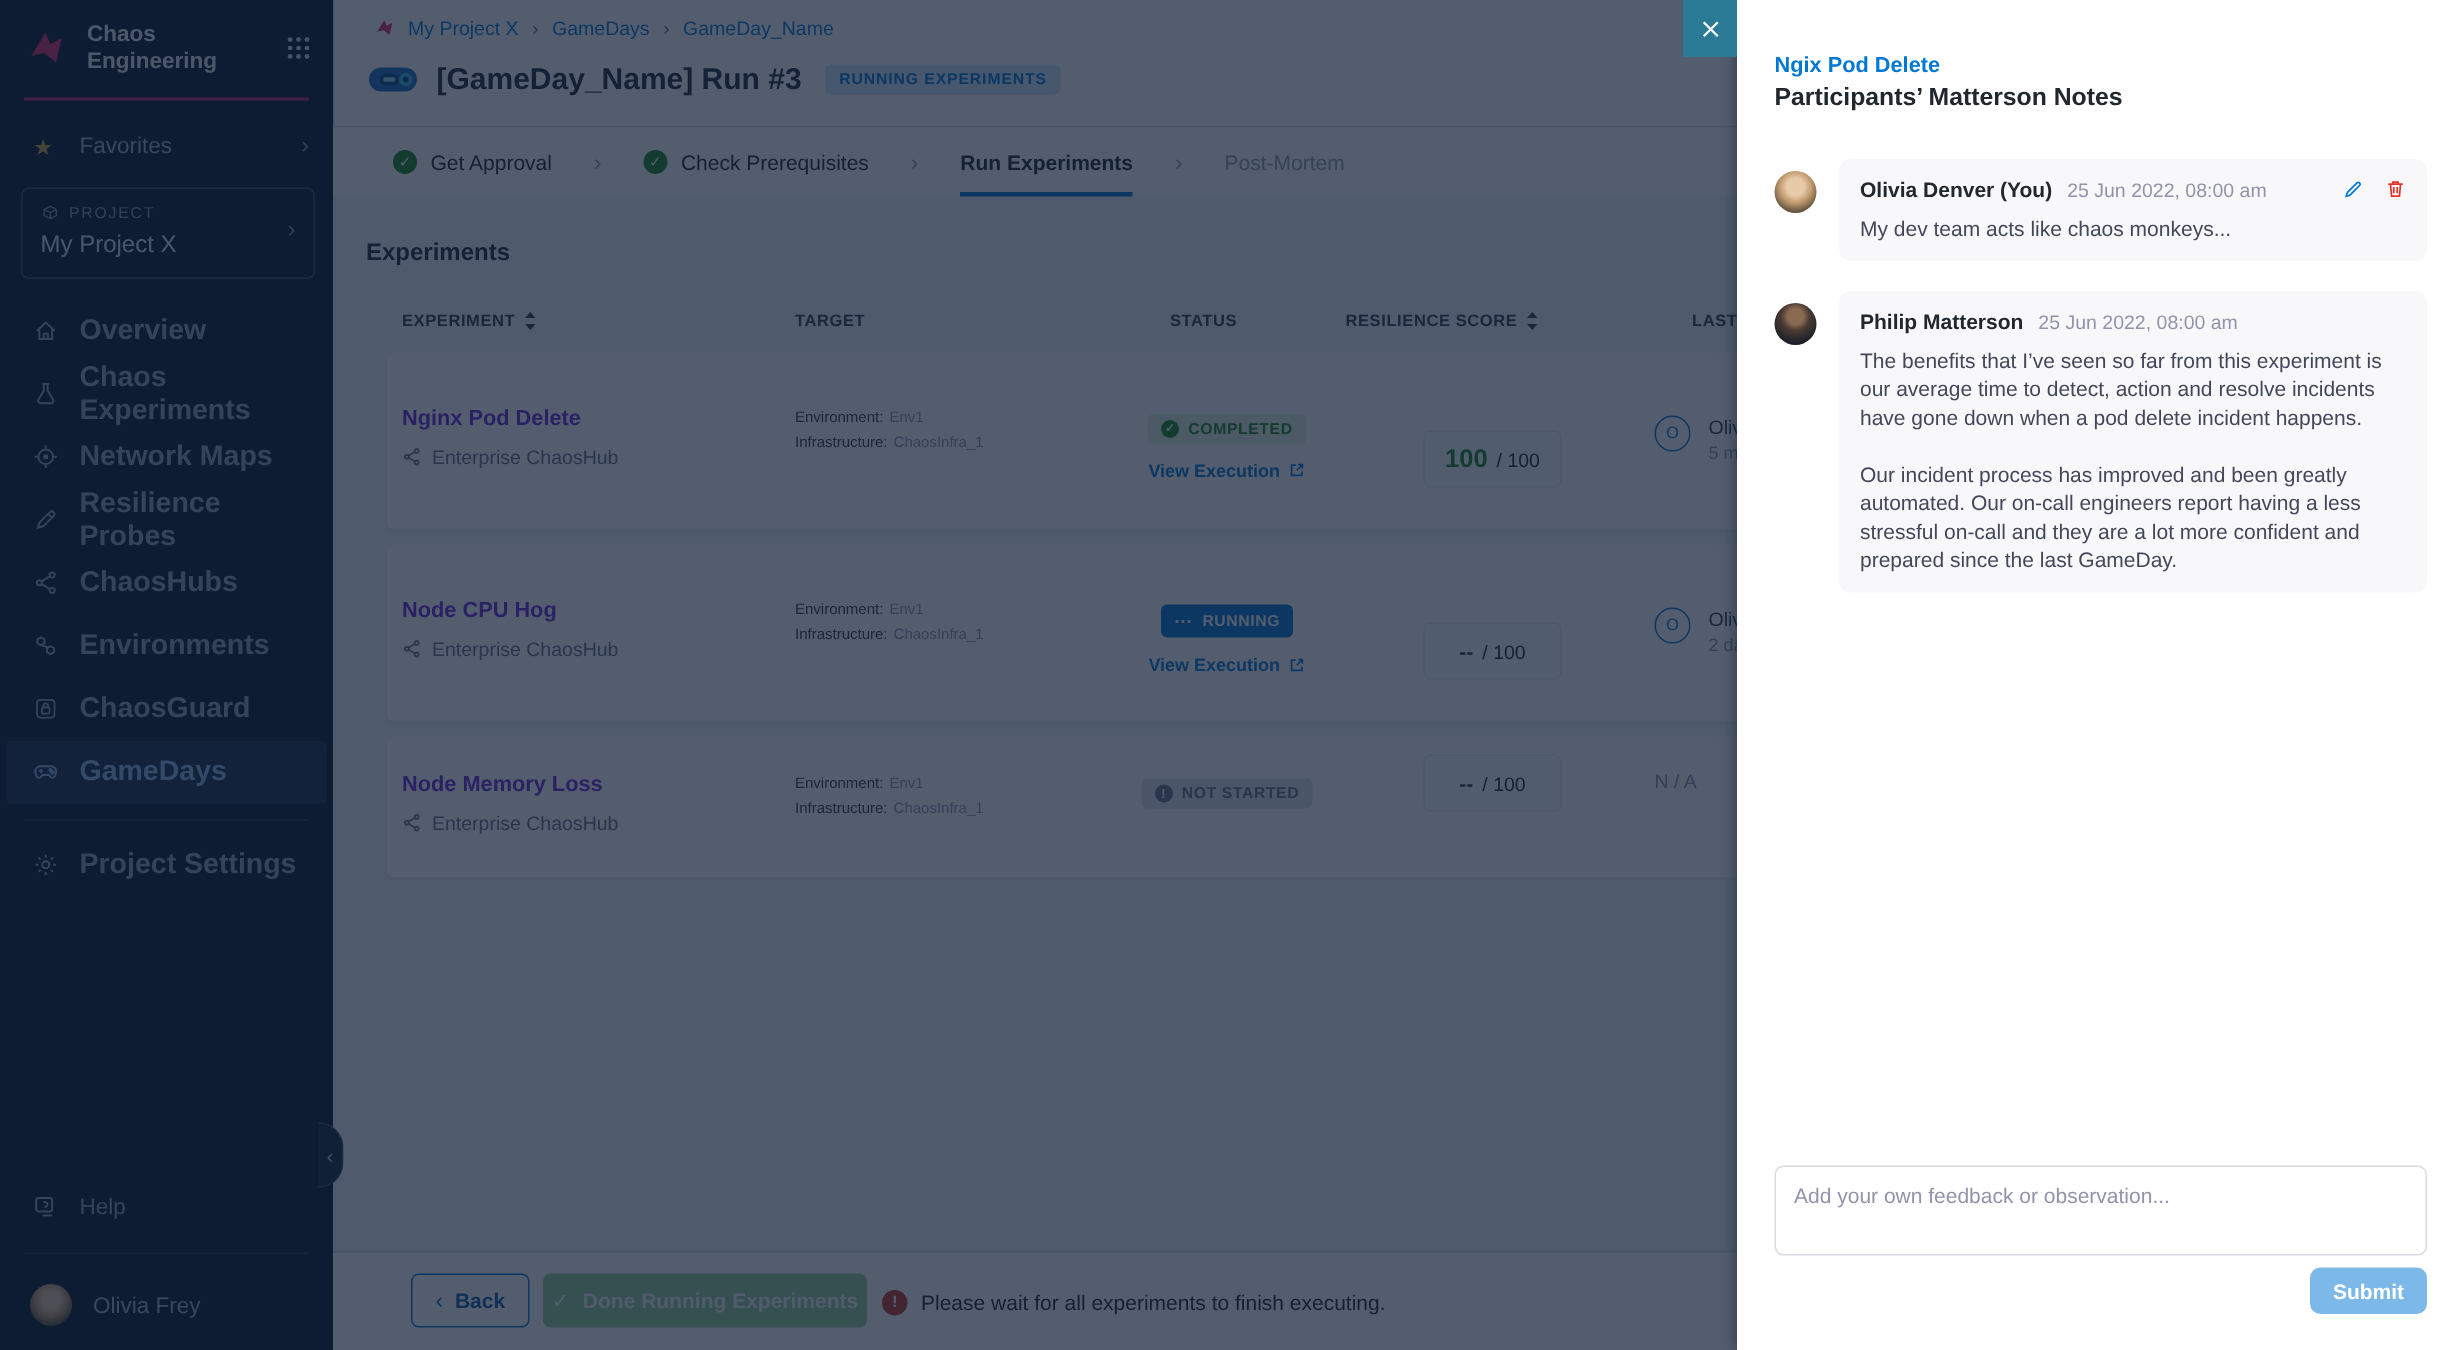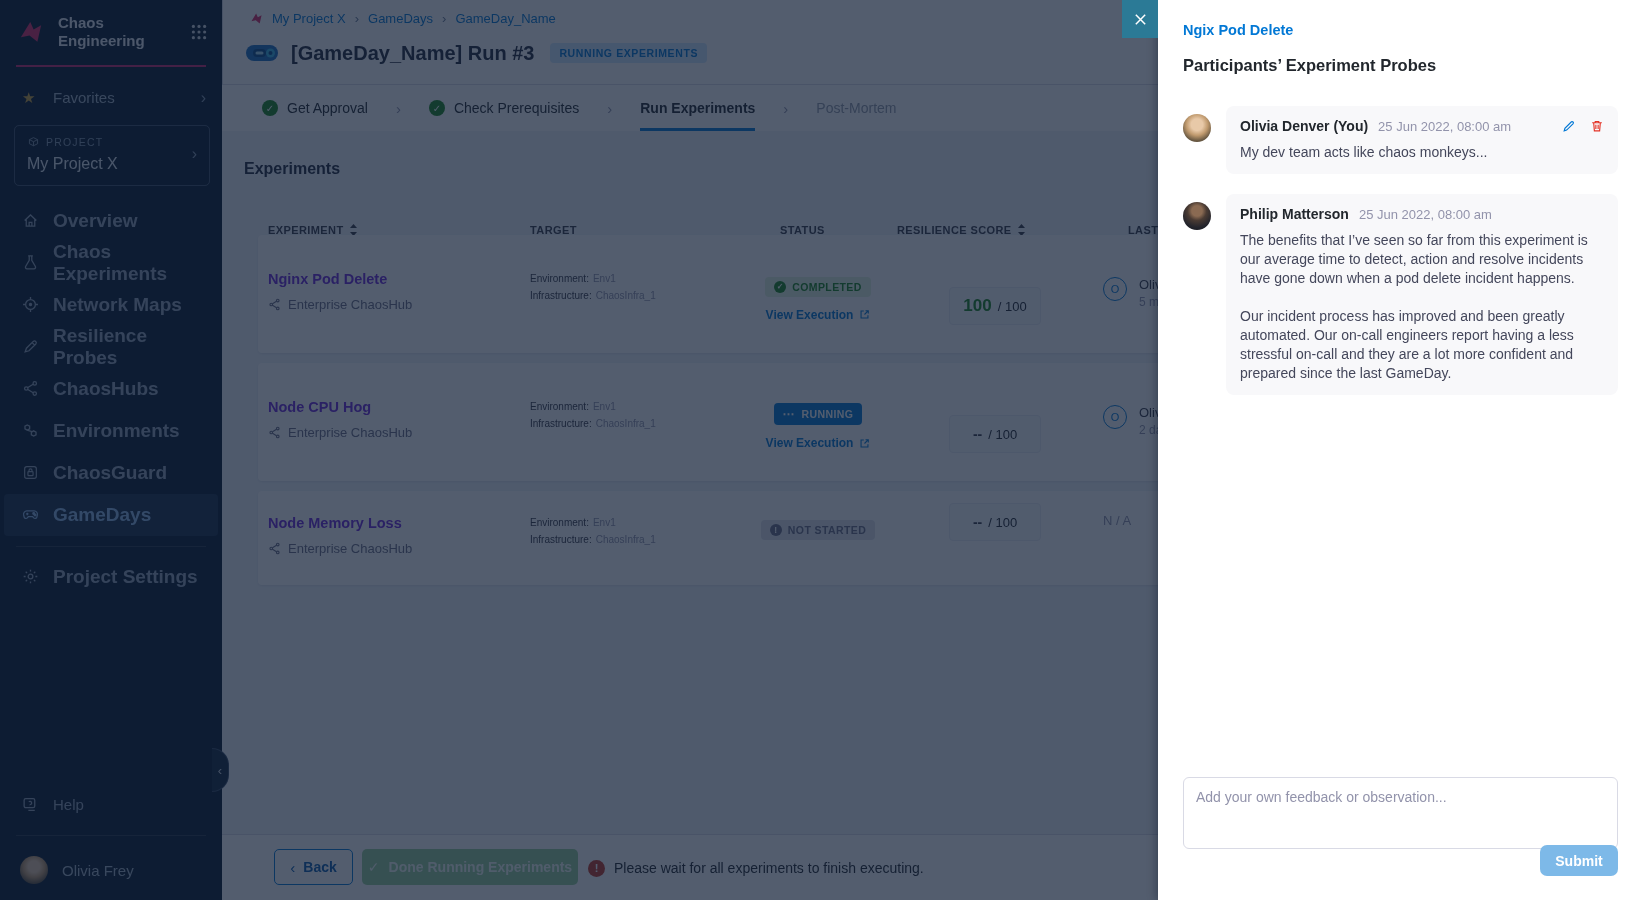--- a/index.html
+++ b/index.html
@@ -63,21 +63,21 @@
     letter-spacing:.6px; padding:4px 9px; border-radius:4px;
   }
   .stepper { position:absolute; left:0; top:85px; right:0; height:46px; background:#fff; display:flex; align-items:center; padding-left:40px; }
   .step { display:flex; align-items:center; position:relative; height:46px; font-size:14px; color:#22272d; }
   .step-check { width:16px; height:16px; border-radius:50%; background:#1b841d; color:#fff; font-size:10px; display:flex; align-items:center; justify-content:center; margin-right:9px; }
   .step.active { font-weight:bold; }
   .step.active::after { content:""; position:absolute; left:0; right:0; bottom:0; height:3px; background:#0278d5; }
   .step.upcoming { color:#9299a8; }
   .step-sep { color:#9293ab; font-size:15px; margin:0 28px; }
   .section-title { position:absolute; left:22px; top:160px; font-size:16px; font-weight:bold; color:#22283a; }
-  .thead { position:absolute; top:224px; font-size:11px; font-weight:bold; color:#383946; letter-spacing:.4px; display:flex; align-items:flex-end; }
+  .thead { position:absolute; top:208px; font-size:11px; font-weight:bold; color:#383946; letter-spacing:.4px; display:flex; align-items:flex-end; }
   .sort-icon { width:9px; height:12px; margin-left:5px; color:#383946; }
   .card {
     position:absolute; left:36px; width:1240px; background:#fff; border-radius:4px;
     box-shadow:0 1px 2px rgba(30,40,60,.08);
   }
   .cell { position:absolute; }
   .exp-name { font-size:14.5px; font-weight:bold; color:#6d28d9; }
   .hub-line { display:flex; align-items:center; color:#6b6d85; font-size:13px; }
   .hub-line svg { width:13px; height:13px; margin-right:7px; }
   .kv { font-size:10px; color:#383946; }
@@ -122,36 +122,36 @@
   .warn-text { font-size:14px; color:#22272d; margin-left:9px; }
   
   .dim-overlay { position:absolute; left:0; top:0; width:1158px; height:900px; background:rgba(16,30,54,.72); z-index:10; }
   .drawer { position:absolute; left:1158px; top:0; width:484px; height:900px; background:#fff; z-index:20; box-shadow:-2px 0 8px rgba(10,20,40,.35); }
   .drawer-close {
     position:absolute; left:-36px; top:0; width:36px; height:38px; background:#2b7a96; border:none;
     color:#fff; display:flex; align-items:center; justify-content:center;
   }
   .drawer-close svg { width:15px; height:15px; }
   .drawer-inner { position:absolute; left:25px; right:24px; top:0; bottom:0; }
-  .exp-link { position:absolute; top:22px; font-size:14.5px; font-weight:bold; color:#0278d5; }
+  .exp-link { position:absolute; top:36px; font-size:14.5px; font-weight:bold; color:#0278d5; }
   .drawer-title { position:absolute; top:56px; font-size:16.5px; font-weight:bold; color:#22272d; }
   .comment { position:absolute; left:0; right:0; display:flex; }
   .comment .avatar { width:28px; height:28px; flex:0 0 auto; margin-top:8px; }
   .avatar.philip { background:radial-gradient(circle at 50% 32%, #8a6a52 0 22%, #4a3b33 40%, #23242c 70%, #101117 100%); }
   .comment-card { flex:1; margin-left:15px; background:#f8f8fa; border-radius:8px; padding:12px 14px; }
   .comment-head { display:flex; align-items:center; }
   .comment-author { font-size:14px; font-weight:bold; color:#22272d; }
   .comment-time { font-size:13px; color:#9293ab; margin-left:10px; flex:1; }
   .comment-actions { display:flex; align-items:center; gap:14px; }
   .icon-edit { width:14px; height:14px; color:#0278d5; }
   .icon-trash { width:14px; height:14px; color:#e43326; }
   .comment-body { margin-top:9px; font-size:14px; line-height:19px; color:#44475b; }
   .comment-body p + p { margin-top:19px; }
   .feedback-box {
-    position:absolute; left:0; right:0; top:777px; height:72px; border:1px solid #d9dae5; border-radius:6px;
+    position:absolute; left:0; right:0; top:777px; height:60px; border:1px solid #d9dae5; border-radius:6px;
     padding:11px 12px; font-family:"Liberation Sans", sans-serif; font-size:14px; color:#383946; resize:none; outline:none;
   }
   .feedback-box::placeholder { color:#9293ab; }
   .btn-submit {
     position:absolute; right:0; top:845px; width:78px; height:31px; border:none; border-radius:7px;
     background:#7db9e8; color:#fff; font-size:14px; font-weight:bold;
   }
   svg { display:block; }
 </style>
 </head>
@@ -492,21 +492,21 @@
 <div class="dim-overlay"></div>
 
 <div class="drawer">
   <button class="drawer-close">
     <svg viewBox="0 0 16 16" fill="none" stroke="#ffffff" stroke-width="1.6">
         <path d="M3 3 13 13 M13 3 3 13"></path>
       </svg>
   </button>
   <div class="drawer-inner">
     <div class="exp-link">Ngix Pod Delete</div>
-    <div class="drawer-title">Participants’ Experiment Probes</div>
+    <div class="drawer-title">Participants’ Matterson Notes</div>
 
     <div class="comment" style="top:106px">
       <span class="avatar"></span>
       <div class="comment-card">
         <div class="comment-head">
           <span class="comment-author">Olivia Denver (You)</span>
           <span class="comment-time">25 Jun 2022, 08:00 am</span>
           <span class="comment-actions">
             <svg class="icon-edit" viewBox="0 0 16 16" fill="none" stroke="currentColor" stroke-width="1.3">
                 <path d="M2.5 13.5 L3.3 10.7 L10.8 3.2 A1.45 1.45 0 0 1 12.8 5.2 L5.3 12.7 L2.5 13.5 Z"></path>

